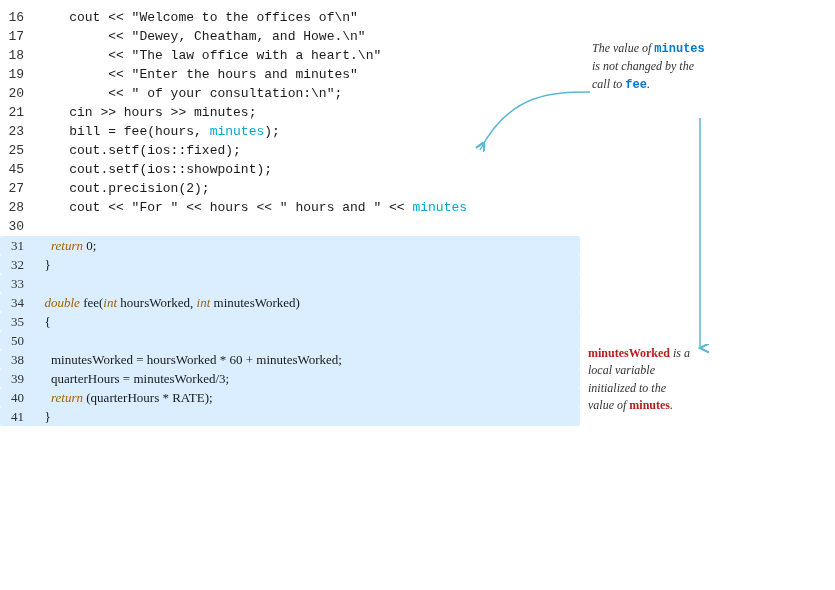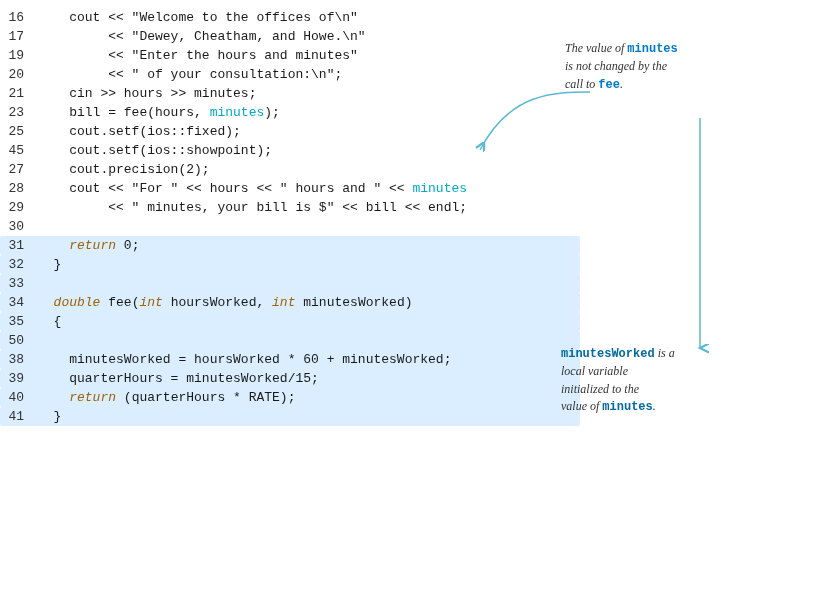--- a/index.html
+++ b/index.html
@@ -41,25 +41,26 @@
     .line-code {
       color: #1a1a1a;
       font-size: 13px;
       white-space: pre;
     }
     .kw { color: #a16207; font-style: italic; }
     .hl { color: #00aacc; }
     .highlighted-block {
       background: #daeeff;
       border-radius: 2px;
+      font-family: Liberation Serif, serif;
     }
     .annotations {
       position: absolute;
       top: 0;
-      left: 553px;
+      left: 580px;
       width: 255px;
       height: 590px;
       pointer-events: none;
     }
     .annotation-top {
       position: absolute;
       top: 40px;
       left: 12px;
       width: 220px;
       font-size: 12px;
@@ -79,24 +80,24 @@
       top: 345px;
       left: 8px;
       width: 220px;
       font-size: 12px;
       font-style: italic;
       color: #333;
       line-height: 1.45;
       font-family: Georgia, serif;
     }
     .annotation-bottom span.mono {
-      font-family: Liberation Mono, monospace;
+      font-family: Liberation Serif, serif;
       font-style: normal;
       font-weight: bold;
-      color: #0369a1;
+      color: #b91c1c;
     }
     svg.arrows {
       position: absolute;
       top: 0;
       left: 0;
       width: 835px;
       height: 590px;
       pointer-events: none;
     }
   </style>
@@ -107,20 +108,24 @@
   <div class="code-area">
   <div class="line">
         <span class="line-num">16</span>
         <span class="line-code">    cout &lt;&lt; "Welcome to the offices of\n"</span>
       </div>
       <div class="line">
         <span class="line-num">17</span>
         <span class="line-code">         &lt;&lt; "Dewey, Cheatham, and Howe.\n"</span>
       </div>
       <div class="line">
+        <span class="line-num">18</span>
+        <span class="line-code">         &lt;&lt; "The law office with a heart.\n"</span>
+      </div>
+      <div class="line">
         <span class="line-num">19</span>
         <span class="line-code">         &lt;&lt; "Enter the hours and minutes"</span>
       </div>
       <div class="line">
         <span class="line-num">20</span>
         <span class="line-code">         &lt;&lt; " of your consultation:\n";</span>
       </div>
       <div class="line">
         <span class="line-num">21</span>
         <span class="line-code">    cin &gt;&gt; hours &gt;&gt; minutes;</span>
@@ -139,24 +144,20 @@
       </div>
       <div class="line">
         <span class="line-num">27</span>
         <span class="line-code">    cout.precision(2);</span>
       </div>
       <div class="line">
         <span class="line-num">28</span>
         <span class="line-code">    cout &lt;&lt; "For " &lt;&lt; hours &lt;&lt; " hours and " &lt;&lt; <span class="hl">minutes</span></span>
       </div>
       <div class="line">
-        <span class="line-num">29</span>
-        <span class="line-code">         &lt;&lt; " minutes, your bill is $" &lt;&lt; bill &lt;&lt; endl;</span>
-      </div>
-      <div class="line">
         <span class="line-num">30</span>
         <span class="line-code"></span>
       </div>
       <div class="line highlighted-block">
         <span class="line-num">31</span>
         <span class="line-code">    <span class="kw">return</span> 0;</span>
       </div>
       <div class="line highlighted-block">
         <span class="line-num">32</span>
         <span class="line-code">  }</span>
@@ -176,21 +177,21 @@
       <div class="line highlighted-block">
         <span class="line-num">50</span>
         <span class="line-code"></span>
       </div>
       <div class="line highlighted-block">
         <span class="line-num">38</span>
         <span class="line-code">    minutesWorked = hoursWorked * 60 + minutesWorked;</span>
       </div>
       <div class="line highlighted-block">
         <span class="line-num">39</span>
-        <span class="line-code">    quarterHours = minutesWorked/15;</span>
+        <span class="line-code">    quarterHours = minutesWorked/3;</span>
       </div>
       <div class="line highlighted-block">
         <span class="line-num">40</span>
         <span class="line-code">    <span class="kw">return</span> (quarterHours * RATE);</span>
       </div>
       <div class="line highlighted-block">
         <span class="line-num">41</span>
         <span class="line-code">  }</span>
       </div>
     </div>

